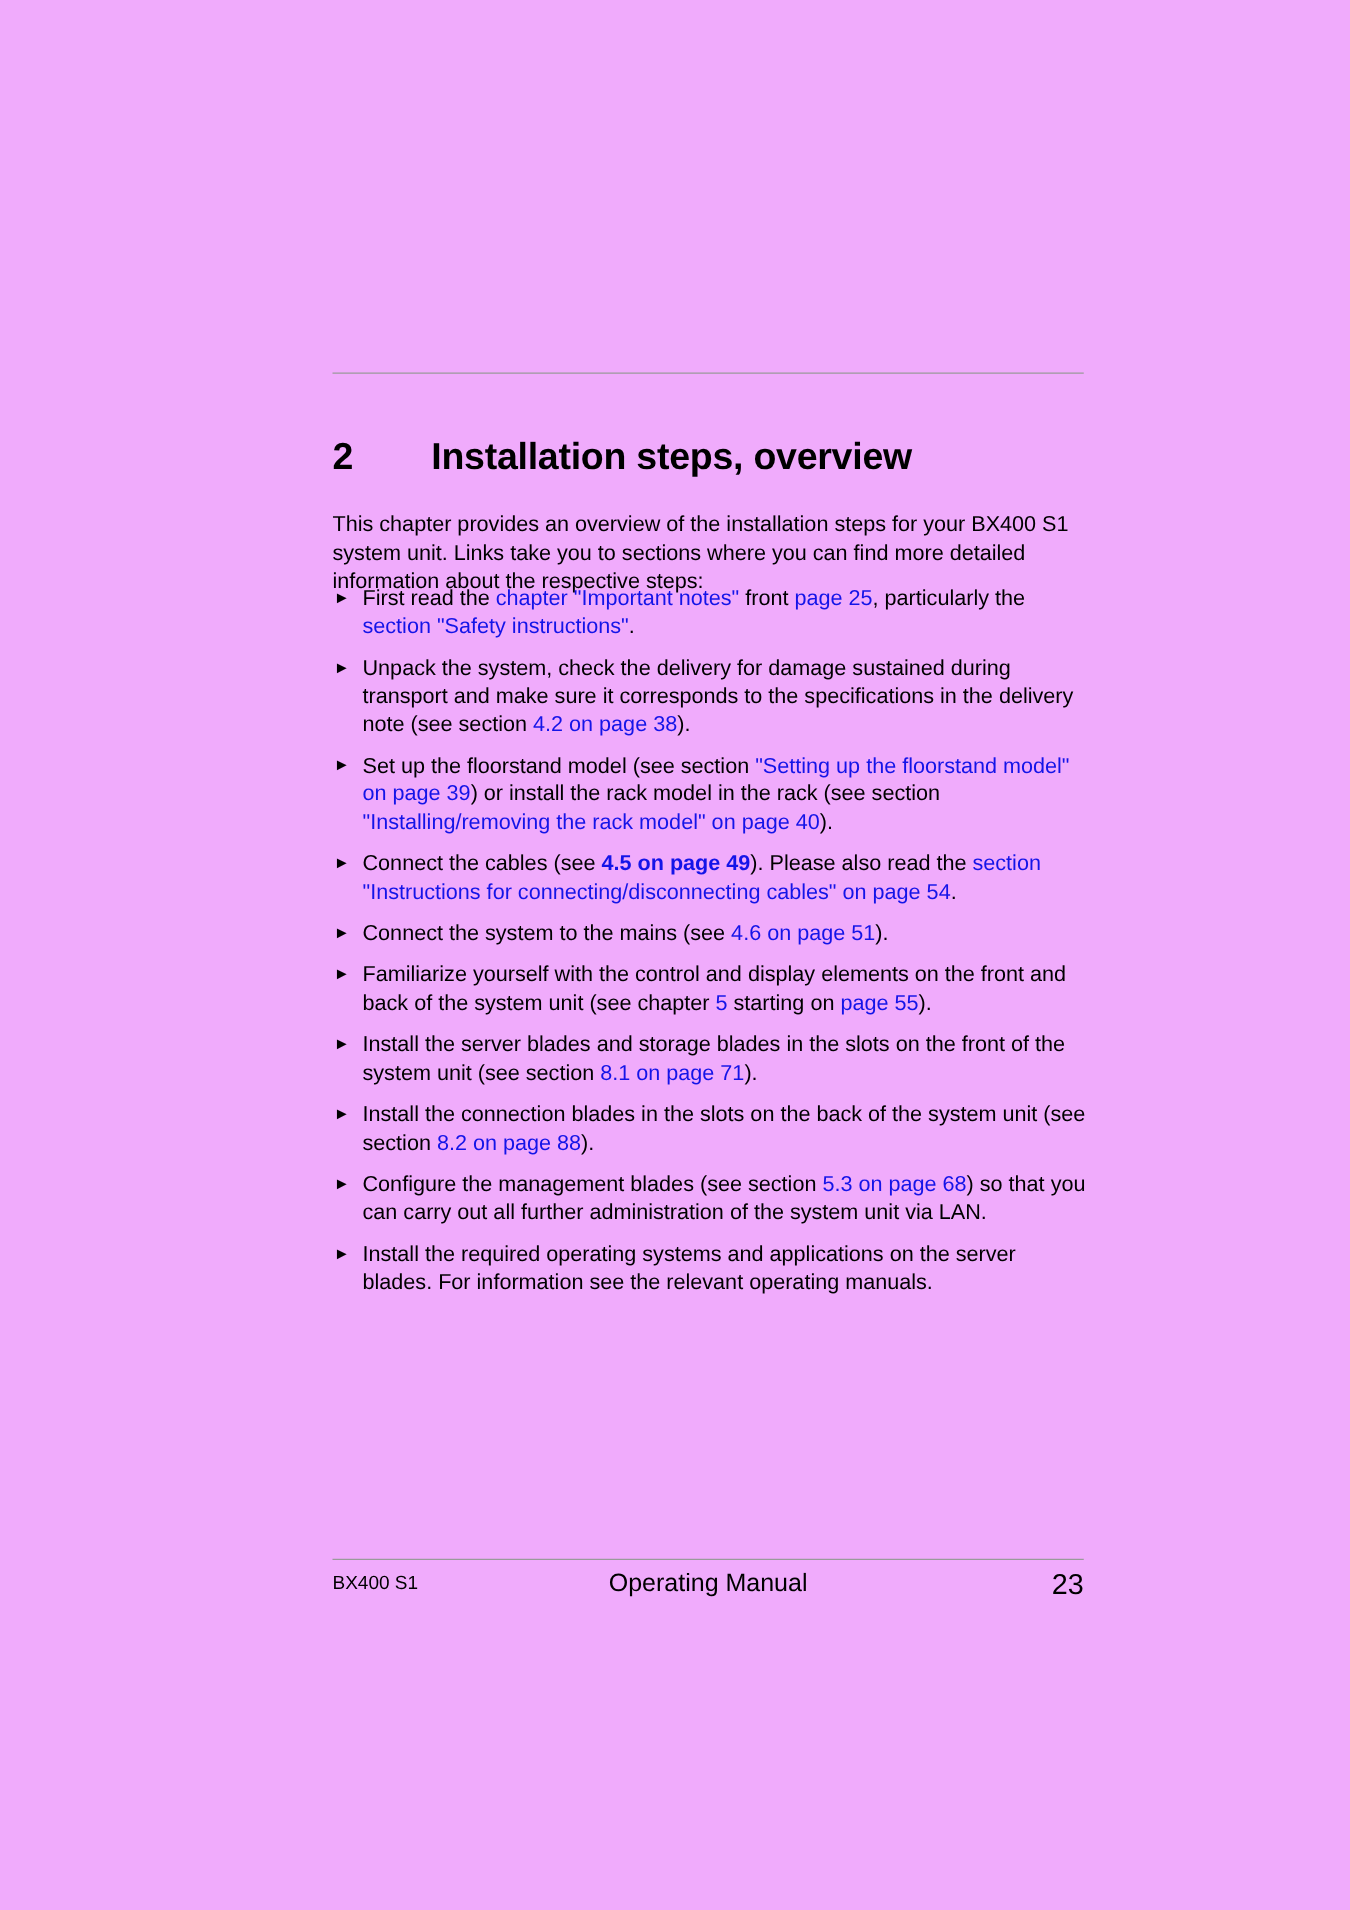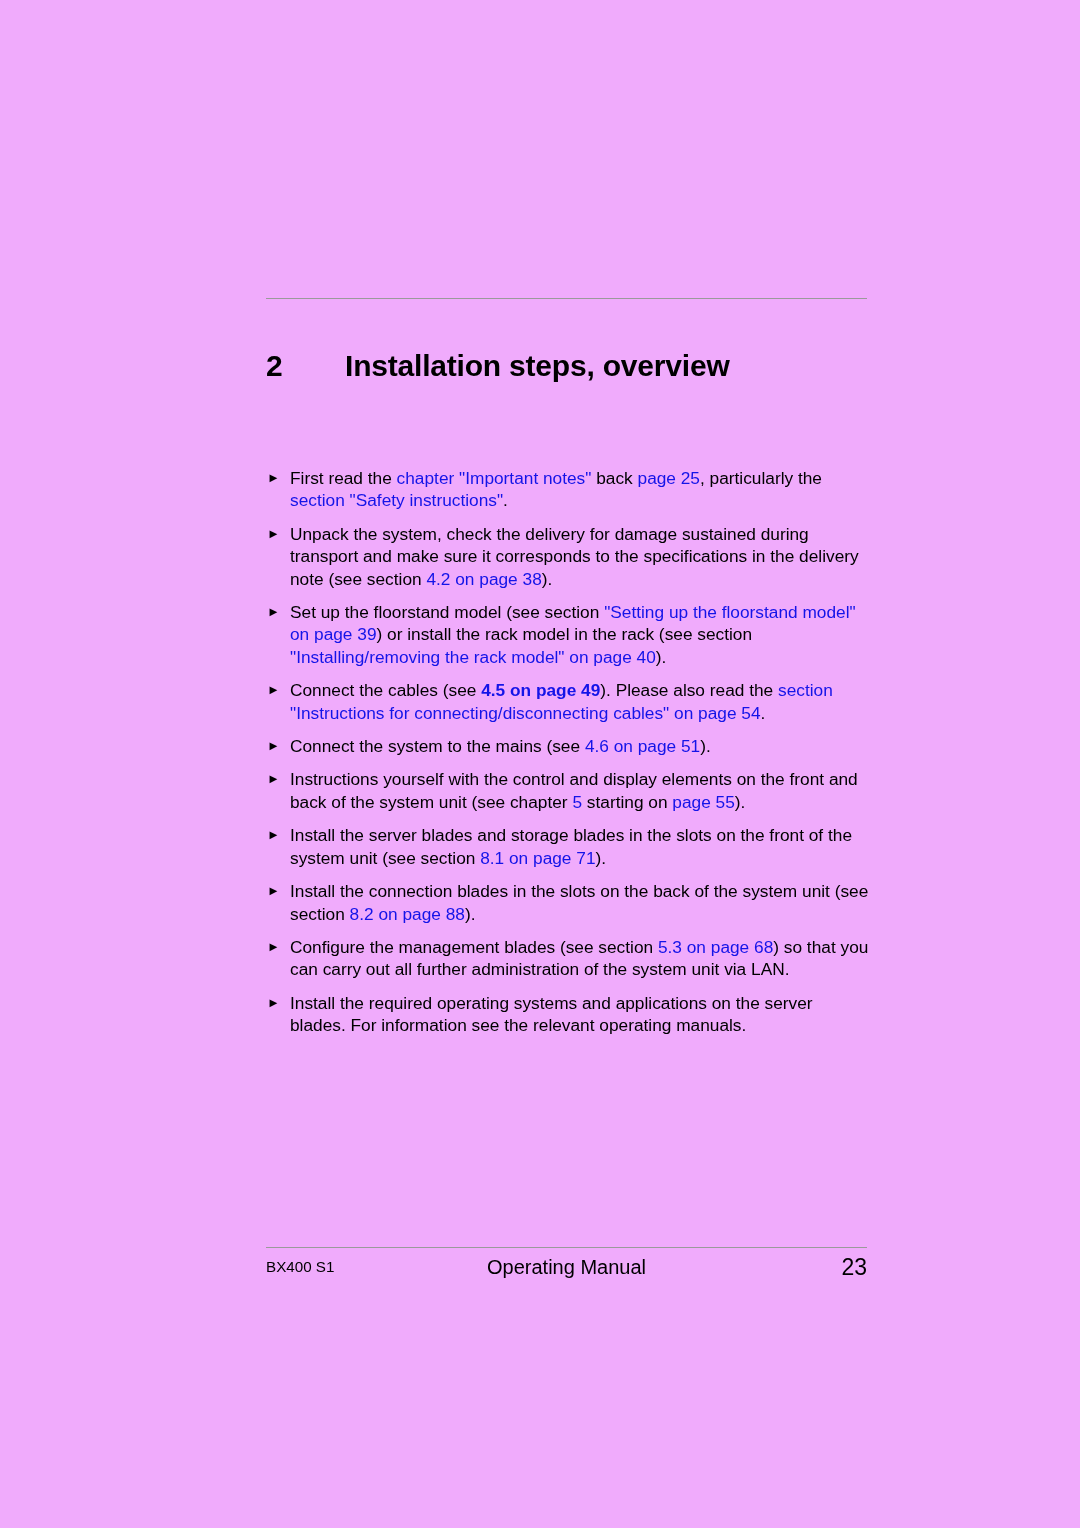--- a/index.html
+++ b/index.html
@@ -130,45 +130,46 @@
 <body>
 
 <div class="page">
 
   <div class="header-rule"></div>
 
   <h1 class="chapter-heading">
     <span class="num">2</span><span>Installation steps, overview</span>
   </h1>
 
+  <p class="intro">This chapter provides an overview of the installation steps for your BX400 S1 system unit. Links take you to sections where you can find more detailed information about the respective steps:</p>
 
   <div class="steps" id="steps-list">
       <div class="step">
         <span class="tri">►</span>
-        <span class="txt"><span>First read the </span><a class="lnk" href="#" style="color: rgb(20, 20, 232);">chapter "Important notes"</a><span> back </span><a class="lnk" href="#" style="color: rgb(20, 20, 232);">page 25</a><span>, particularly the </span><a class="lnk" href="#" style="color: rgb(20, 20, 232);">section "Safety instructions"</a><span>.</span></span>
+        <span class="txt"><span>First read the </span><a class="lnk" href="#" style="color: rgb(20, 20, 232);">chapter "Important notes"</a><span> front </span><a class="lnk" href="#" style="color: rgb(20, 20, 232);">page 25</a><span>, particularly the </span><a class="lnk" href="#" style="color: rgb(20, 20, 232);">section "Safety instructions"</a><span>.</span></span>
       </div>
       <div class="step">
         <span class="tri">►</span>
         <span class="txt"><span>Unpack the system, check the delivery for damage sustained during transport and make sure it corresponds to the specifications in the delivery note (see section </span><a class="lnk" href="#" style="color: rgb(20, 20, 232);">4.2 on page 38</a><span>).</span></span>
       </div>
       <div class="step">
         <span class="tri">►</span>
         <span class="txt"><span>Set up the floorstand model (see section </span><a class="lnk" href="#" style="color: rgb(20, 20, 232);">"Setting up the floorstand model" on page 39</a><span>) or install the rack model in the rack (see section </span><a class="lnk" href="#" style="color: rgb(20, 20, 232);">"Installing/removing the rack model" on page 40</a><span>).</span></span>
       </div>
       <div class="step">
         <span class="tri">►</span>
         <span class="txt"><span>Connect the cables (see </span><a class="lnk" href="#" style="color: rgb(20, 20, 232); font-weight: bold;">4.5 on page 49</a><span>). Please also read the </span><a class="lnk" href="#" style="color: rgb(20, 20, 232);">section "Instructions for connecting/disconnecting cables" on page 54</a><span>.</span></span>
       </div>
       <div class="step">
         <span class="tri">►</span>
         <span class="txt"><span>Connect the system to the mains (see </span><a class="lnk" href="#" style="color: rgb(20, 20, 232);">4.6 on page 51</a><span>).</span></span>
       </div>
       <div class="step">
         <span class="tri">►</span>
-        <span class="txt"><span>Instructions yourself with the control and display elements on the front and back of the system unit (see chapter </span><a class="lnk" href="#" style="color: rgb(20, 20, 232);">5</a><span> starting on </span><a class="lnk" href="#" style="color: rgb(20, 20, 232);">page 55</a><span>).</span></span>
+        <span class="txt"><span>Familiarize yourself with the control and display elements on the front and back of the system unit (see chapter </span><a class="lnk" href="#" style="color: rgb(20, 20, 232);">5</a><span> starting on </span><a class="lnk" href="#" style="color: rgb(20, 20, 232);">page 55</a><span>).</span></span>
       </div>
       <div class="step">
         <span class="tri">►</span>
         <span class="txt"><span>Install the server blades and storage blades in the slots on the front of the system unit (see section </span><a class="lnk" href="#" style="color: rgb(20, 20, 232);">8.1 on page 71</a><span>).</span></span>
       </div>
       <div class="step">
         <span class="tri">►</span>
         <span class="txt"><span>Install the connection blades in the slots on the back of the system unit (see section </span><a class="lnk" href="#" style="color: rgb(20, 20, 232);">8.2 on page 88</a><span>).</span></span>
       </div>
       <div class="step">

